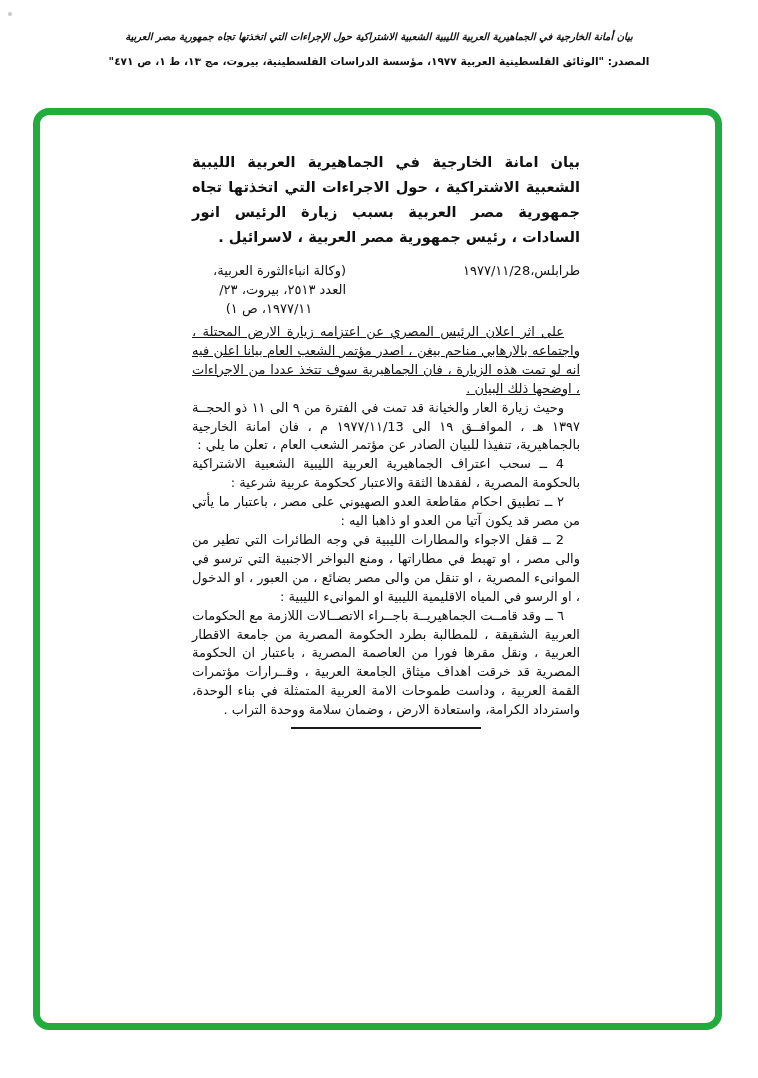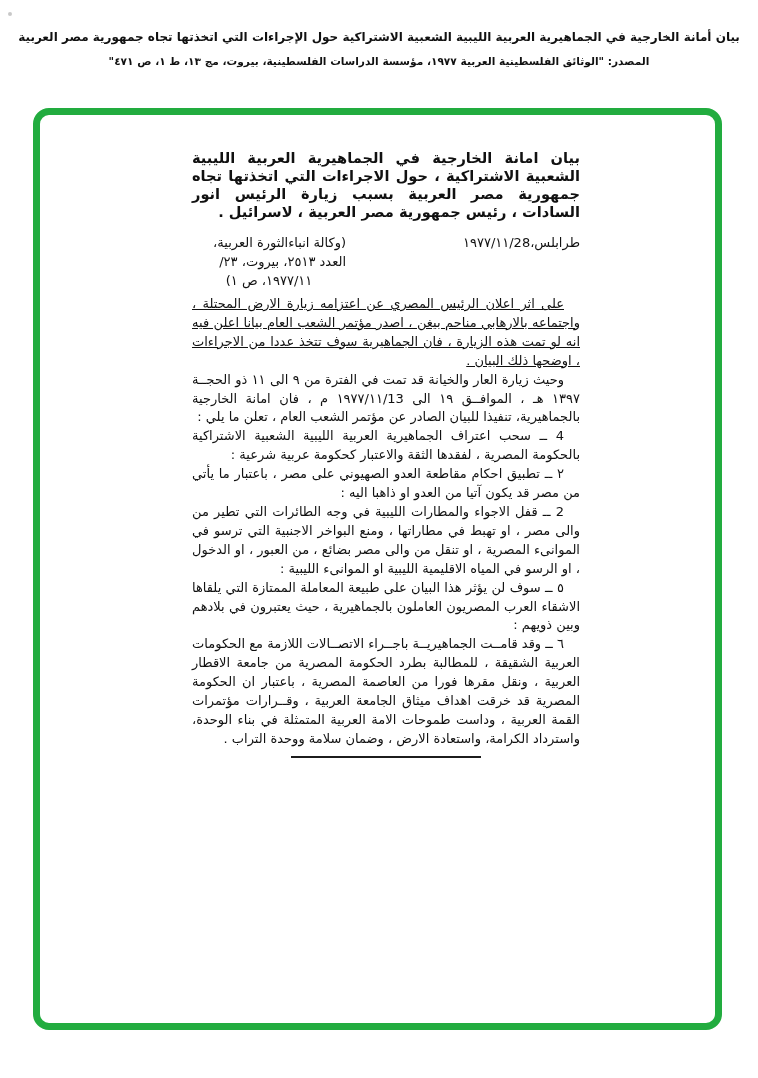--- a/index.html
+++ b/index.html
@@ -25,22 +25,23 @@
   }
   
   .top-header {
     position: absolute;
     top: 28px; left: 10px; right: 10px;
     text-align: center;
     direction: rtl;
   }
   .top-header .hdr-title {
     font-weight: bold;
-    font-size: 12px;
+    font-size: 10px;
     line-height: 18px;
+    font-style: italic;
   }
   .top-header .hdr-source {
     font-weight: bold;
     font-size: 10.6px;
     line-height: 15px;
     margin-top: 8px;
   }
   
   .doc-frame {
     position: absolute;
@@ -53,21 +54,21 @@
     overflow: hidden;
   }
   .doc-content {
     direction: rtl;
     width: 388px;
     margin: 34px 135px 0 152px;
   }
   .doc-title {
     font-weight: bold;
     font-size: 14.6px;
-    line-height: 18px;
+    line-height: 25px;
     text-align: justify;
   }
   
   .dateline {
     margin-top: 12px;
     display: flex;
     justify-content: space-between;
     align-items: flex-start;
     font-size: 13px;
     line-height: 19px;
@@ -118,19 +119,18 @@
         <span class="agency-line last">١٩٧٧/١١، ص ١)</span>
       </span>
     </div>
 
     <p class="para first">على اثر اعلان الرئيس المصري عن اعتزامه زيارة الارض المحتلة ، واجتماعه بالارهابي مناحم بيغن ، اصدر مؤتمر الشعب العام بيانا اعلن فيه انه لو تمت هذه الزيارة ، فان الجماهيرية سوف تتخذ عددا من الاجراءات ، اوضحها ذلك البيان .</p>
     <p class="para">وحيث زيارة العار والخيانة قد تمت في الفترة من ٩ الى ١١ ذو الحجــة ١٣٩٧ هـ ، الموافــق ١٩ الى ١٩٧٧/١١/13 م ، فان امانة الخارجية بالجماهيرية، تنفيذا للبيان الصادر عن مؤتمر الشعب العام ، تعلن ما يلي :</p>
 
     <p class="para">4 ــ سحب اعتراف الجماهيرية العربية الليبية الشعبية الاشتراكية بالحكومة المصرية ، لفقدها الثقة والاعتبار كحكومة عربية شرعية :</p>
     <p class="para">٢ ــ تطبيق احكام مقاطعة العدو الصهيوني على مصر ، باعتبار ما يأتي من مصر قد يكون آتيا من العدو او ذاهبا اليه :</p>
     <p class="para">2 ــ قفل الاجواء والمطارات الليبية في وجه الطائرات التي تطير من والى مصر ، او تهبط في مطاراتها ، ومنع البواخر الاجنبية التي ترسو في الموانىء المصرية ، او تنقل من والى مصر بضائع ، من العبور ، او الدخول ، او الرسو في المياه الاقليمية الليبية او الموانىء الليبية :</p>
-    <p class="para">٥ ــ سوف لن يؤثر هذا البيان على طبيعة المعاملة الممتازة التي يلقاها الاشقاء العرب المصريون العاملون بالجماهيرية ، حيث يعتبرون في بلادهم وبين ذويهم :</p>
     <p class="para">٦ ــ وقد قامــت الجماهيريــة باجــراء الاتصــالات اللازمة مع الحكومات العربية الشقيقة ، للمطالبة بطرد الحكومة المصرية من جامعة الاقطار العربية ، ونقل مقرها فورا من العاصمة المصرية ، باعتبار ان الحكومة المصرية قد خرقت اهداف ميثاق الجامعة العربية ، وقــرارات مؤتمرات القمة العربية ، وداست طموحات الامة العربية المتمثلة في بناء الوحدة، واسترداد الكرامة، واستعادة الارض ، وضمان سلامة ووحدة التراب .</p>
 
     <hr class="separator-rule">
 
   </div>
 </div>
 
 </body></html>

